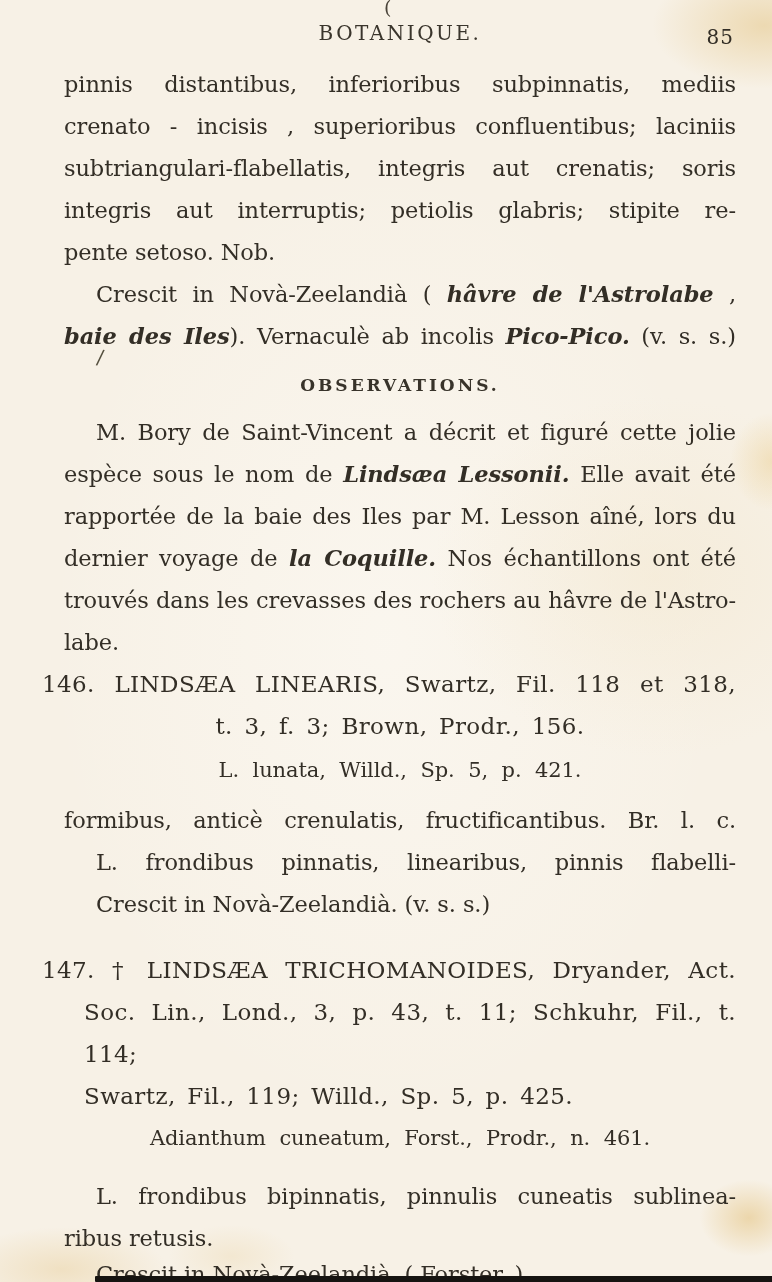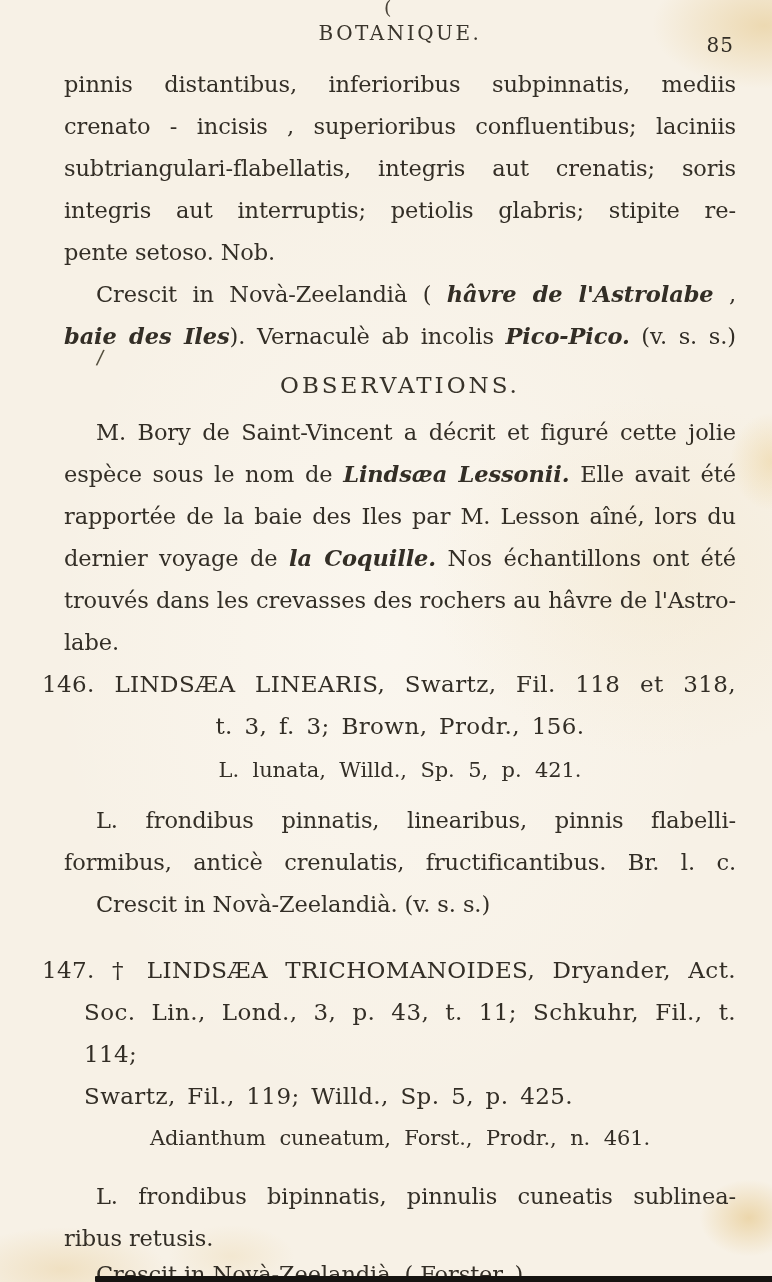--- a/index.html
+++ b/index.html
@@ -19,31 +19,31 @@
       radial-gradient(ellipse 300px 240px at 85% 45%, rgba(243,231,206,.5), rgba(243,231,206,0) 75%),
       radial-gradient(ellipse 420px 600px at 50% 50%, rgba(252,249,243,.65), rgba(252,249,243,0) 80%);
     font-family:"DejaVu Serif","Liberation Serif",serif;
     color:#332e26;
   }
   .header{position:relative;height:34px;line-height:34px;}
   .title{
     text-align:center;font-size:20px;letter-spacing:2.5px;
     color:#3a352c;
   }
-  .pagenum{position:absolute;right:2px;top:12px;font-size:20px;letter-spacing:1px;}
+  .pagenum{position:absolute;right:2px;top:4px;font-size:20px;letter-spacing:1px;}
   .block{position:relative;}
   .line{line-height:42px;font-size:22.5px;letter-spacing:-0.1px;}
   .line.justify{text-align:justify;text-align-last:justify;}
   .line.center{text-align:center;text-align-last:center;}
   .line.left{text-align:left;}
   .line.indent{text-indent:32px;}
   .line.outdent{margin-left:-22px;}
   .line.hang{margin-left:20px;}
   .it{font-style:italic;font-weight:bold;}
-  .block.obs .line{font-size:23px;letter-spacing:3px;line-height:36px;font-weight:400;color:#38332a;}
+  .block.obs .line{font-size:17px;letter-spacing:3px;line-height:36px;font-weight:700;color:#38332a;}
   .block.species .line{font-size:23px;letter-spacing:.4px;word-spacing:4px;}
   .block.synonym .line{font-size:21px;word-spacing:7px;line-height:38px;}
   .scan-bar{
     position:absolute;left:95px;right:0;bottom:0;height:6px;
     background:#161411;border-radius:1px 0 0 1px;
   }
   .artifact-top{position:absolute;top:-4px;left:384px;font-size:19px;color:#4a443a;}
   .artifact-slash{position:absolute;top:345px;left:97px;font-size:20px;color:#55503f;transform:rotate(8deg);}
 </style>
 </head>
@@ -82,22 +82,22 @@
         <div class="line left"><span>labe.</span></div>
       </div>
       <div class="block species" style="margin-top: 0px;">
         <div class="line justify outdent"><span>146. LINDSÆA LINEARIS, Swartz, Fil. 118 et 318,</span></div>
         <div class="line center"><span>t. 3, f. 3; Brown, Prodr., 156.</span></div>
       </div>
       <div class="block synonym" style="margin-top: 4px;">
         <div class="line center"><span>L. lunata, Willd., Sp. 5, p. 421.</span></div>
       </div>
       <div class="block body" style="margin-top: 10px;">
+        <div class="line justify"><span>formibus, anticè crenulatis, fructificantibus. Br. l. c.</span></div>
         <div class="line justify indent"><span>L. frondibus pinnatis, linearibus, pinnis flabelli-</span></div>
-        <div class="line justify"><span>formibus, anticè crenulatis, fructificantibus. Br. l. c.</span></div>
         <div class="line left indent"><span>Crescit in Novà-Zeelandià. (v. s. s.)</span></div>
       </div>
       <div class="block species" style="margin-top: 24px;">
         <div class="line justify outdent"><span>147. † LINDSÆA TRICHOMANOIDES, Dryander, Act.</span></div>
         <div class="line justify hang"><span>Soc. Lin., Lond., 3, p. 43, t. 11; Schkuhr, Fil., t. 114;</span></div>
         <div class="line left hang"><span>Swartz, Fil., 119; Willd., Sp. 5, p. 425.</span></div>
       </div>
       <div class="block synonym" style="margin-top: 2px;">
         <div class="line center"><span>Adianthum cuneatum, Forst., Prodr., n. 461.</span></div>
       </div>

